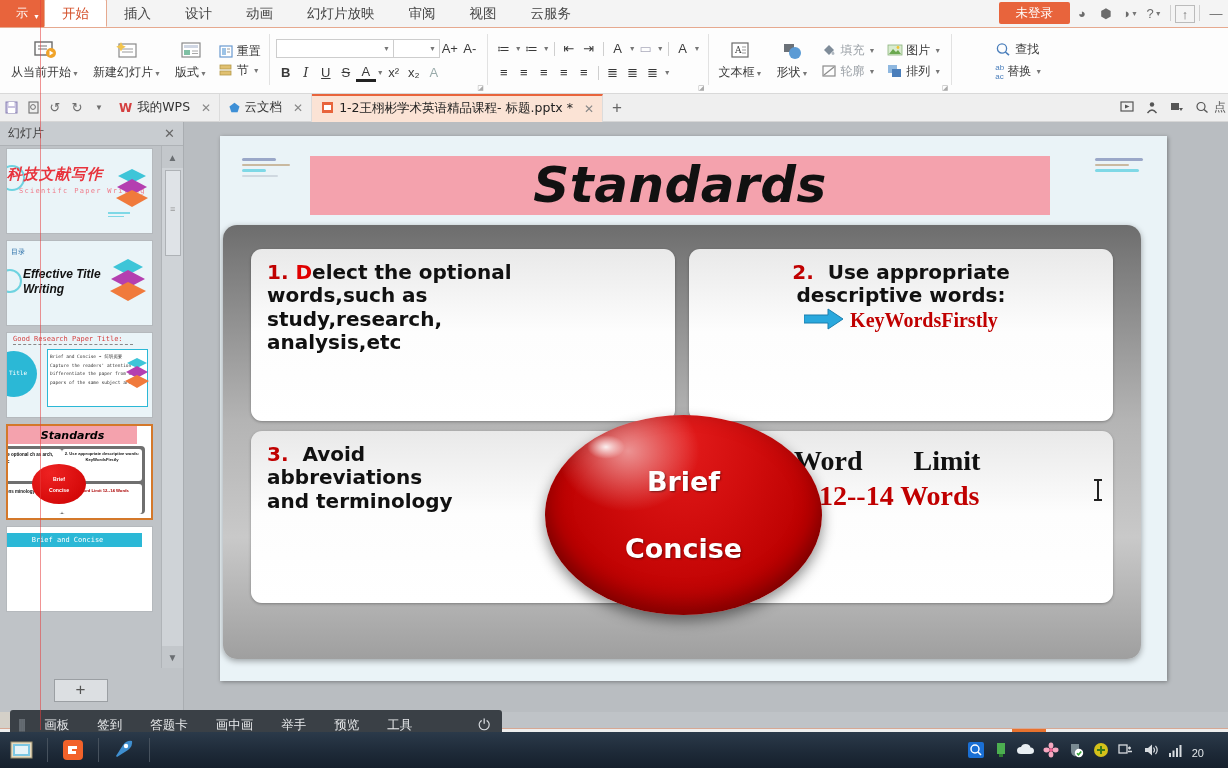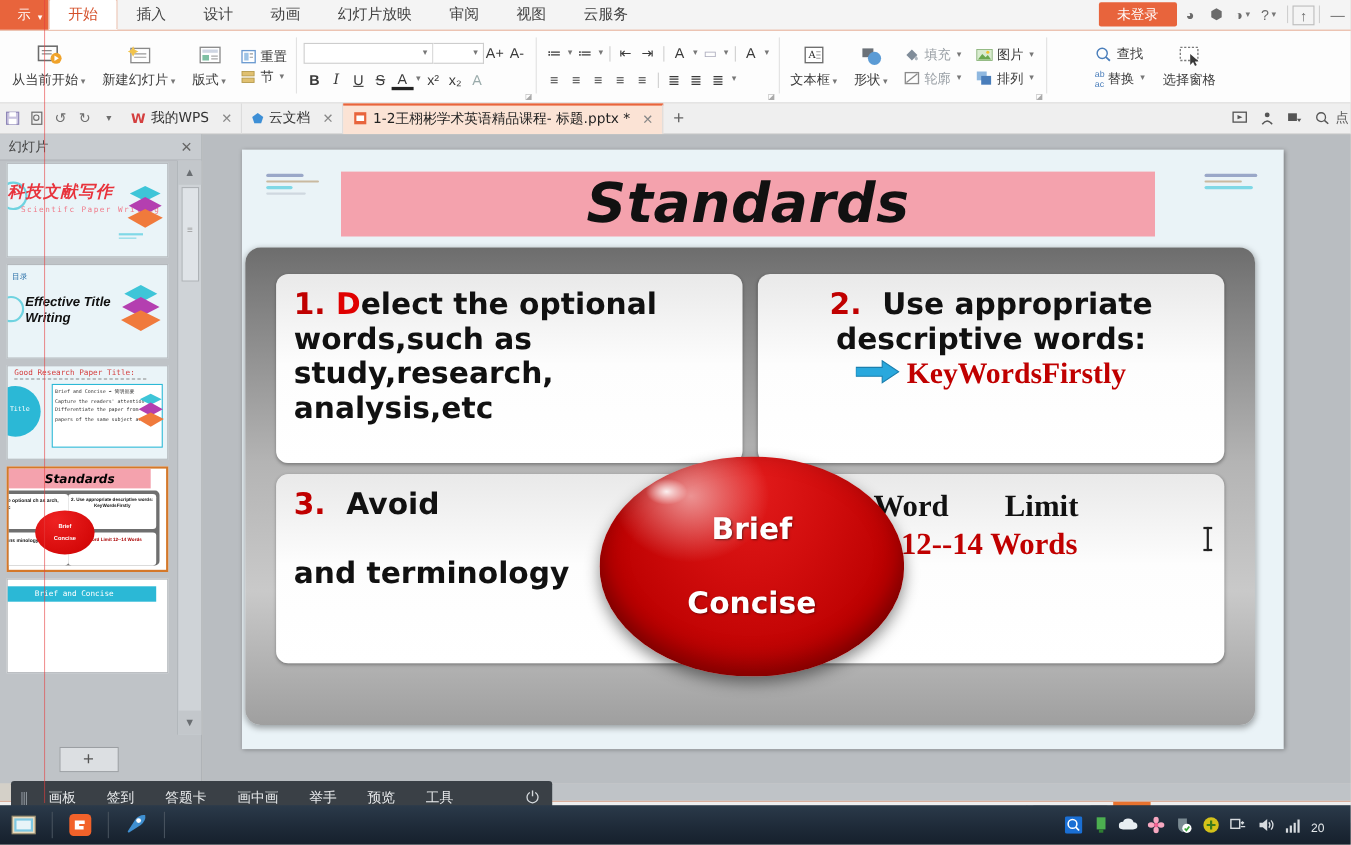--- a/index.html
+++ b/index.html
@@ -166,21 +166,21 @@
     box-shadow:0 2px 6px rgba(0,0,0,.35);
   }
   .qcard {
     position:absolute; border-radius:11px;
     background:linear-gradient(180deg,#e9e9e9 0%,#f2f2f2 22%,#fdfdfd 48%,#ffffff 100%);
     box-shadow:0 1px 3px rgba(0,0,0,.3);
     padding:12px 16px;
     font-family:"DejaVu Sans","Liberation Sans",sans-serif;
   }
   .qnum { color:#c00000; font-weight:bold; }
-  .qtext { color:#111; font-weight:bold; font-size:27px; line-height:1.17; }
+  .qtext { color:#111; font-weight:bold; font-size:20px; line-height:1.17; }
   #card1 { left:28px; top:24px; width:424px; height:172px; }
   #card2 { left:466px; top:24px; width:424px; height:172px; text-align:center; }
   #card3 { left:28px; top:206px; width:424px; height:172px; }
   #card4 { left:466px; top:206px; width:424px; height:172px; }
   .serif { font-family:Liberation Serif, serif; }
   #ellipse {
     position:absolute; left:322px; top:190px; width:277px; height:200px;
     border-radius:50%;
     background:
       radial-gradient(ellipse at 30% 18%, rgba(255,255,255,.55) 0%, rgba(255,255,255,0) 26%),
@@ -508,29 +508,20 @@
             </svg>
         </span>
         <span class="lbl">查找</span>
       </div>
       <div class="smallrow">
         <span class="icon" style="font-size:8px;color:#4a7ebb;line-height:9px;">ab<br>ac</span>
         <span class="lbl">替换</span>
         <span class="caret">▼</span>
       </div>
     </div>
-    <div class="bigbtn">
-      <span class="icon">
-        <svg width="26" height="21" viewBox="0 0 26 21">
-            <rect x="5" y="2" width="16" height="12" fill="#fff" stroke="#7a7a7a" stroke-width="1.2" stroke-dasharray="2 1.5"></rect>
-            <path d="M14 8 L14 18 L16.6 15.4 L18.4 19 L20 18.2 L18.2 14.8 L21.6 14.6 Z" fill="#3a3a3a"></path>
-          </svg>
-      </span>
-      <span class="lbl">选择窗格</span>
-    </div>
   </div>
 </div>
 
 <div id="tabstrip">
   <div class="qat">
     <svg width="15" height="15" viewBox="0 0 15 15">
         <rect x="2" y="2" width="11" height="11" fill="#c9c3e0" stroke="#8a82b5" stroke-width="1"></rect>
         <rect x="4.5" y="2" width="6" height="4" fill="#fff"></rect>
         <rect x="4" y="8" width="7" height="5" fill="#fff"></rect>
       </svg>
@@ -721,21 +712,21 @@
                 <path d="M0 7 L24 7 L24 1 L39 11 L24 21 L24 15 L0 15 Z" fill="#29a8dd" stroke="#1b7fae" stroke-width="1"></path>
               </svg>
           </span><span class="serif" style="color:#c00000;font-weight:bold;">KeyWordsFirstly</span>
         </div>
       </div>
 
       <div class="qcard" id="card3">
         <div class="qtext">
           <span class="qnum">3.</span>&nbsp;
           <span>Avoid</span><br>
-          <br>
+          <span>abbreviations</span><br>
           <span>and terminology</span>
         </div>
       </div>
 
       <div class="qcard" id="card4" style="padding-left:84px;">
         <div class="qtext serif" style="font-size:28px;line-height:1.25;">
           <span class="qnum">4.</span><span>Word</span>
           <span style="display:inline-block;width:44px;"></span><span>Limit</span><br>
           <span style="display:inline-block;width:46px;"></span><span style="color:#c00000;">12--14 Words</span>
         </div>

